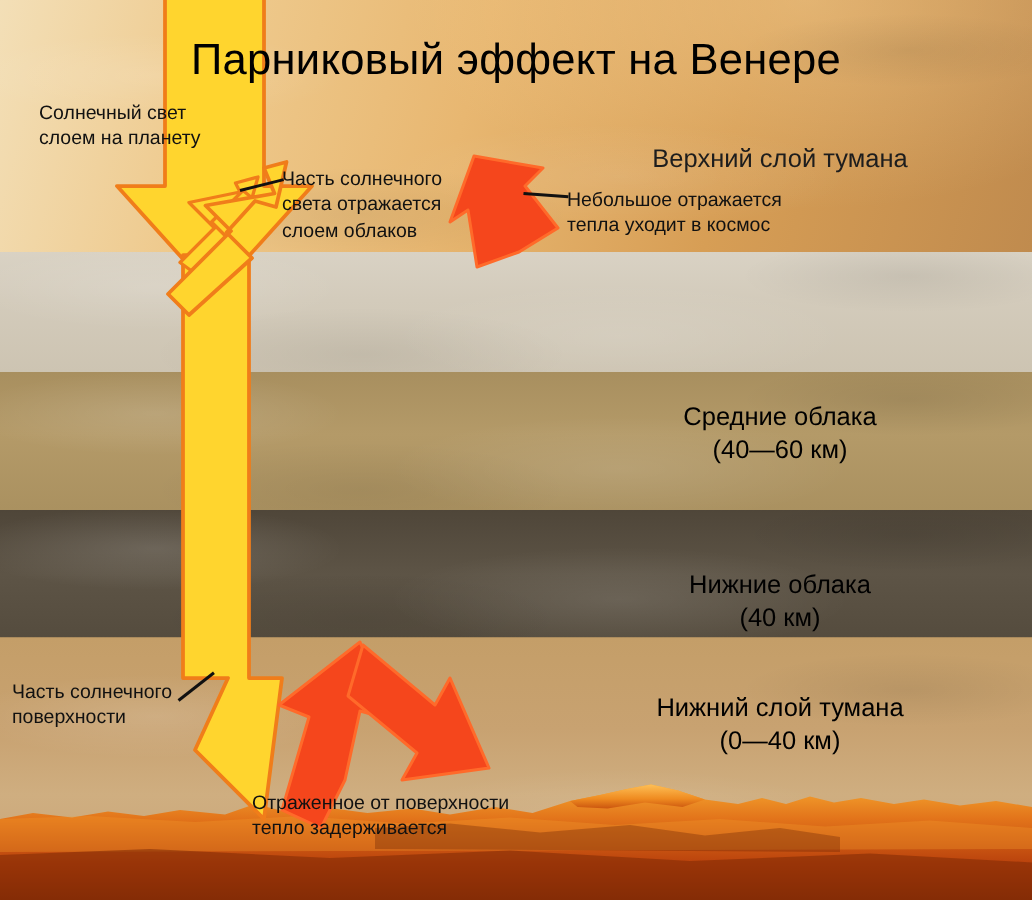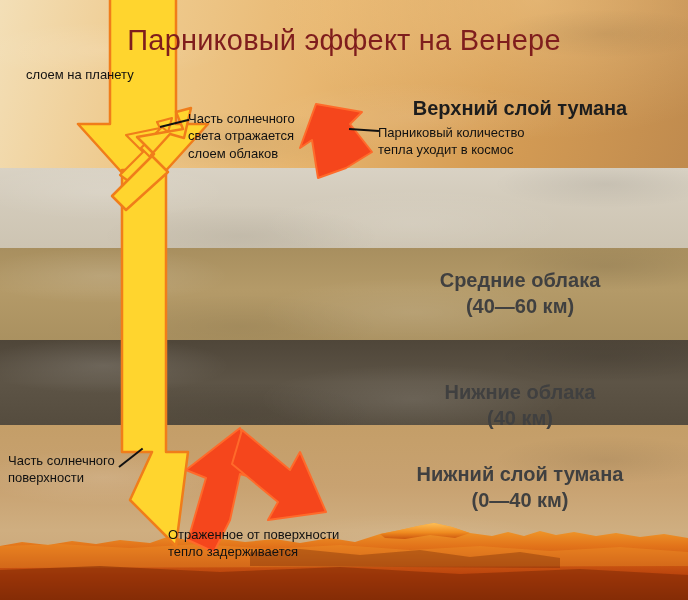--- a/index.html
+++ b/index.html
@@ -51,34 +51,34 @@
 
   
   #surface{
     position:absolute;left:0;bottom:0;width:688px;height:78px;
   }
 
   
   #title{
     position:absolute;left:0;top:24px;width:688px;
     text-align:center;
-    font-size:29px;color:#7f1d1d;
+    font-size:29px;color:#000000;
     letter-spacing:.2px;
   }
 
   
   .layer-label{
     position:absolute;right:18px;width:300px;
     text-align:center;
-    font-size:20px;line-height:1.32;font-weight:bold;
+    font-size:17px;line-height:1.32;
   }
   .layer-label .ll-name{display:block;}
   .layer-label .ll-range{display:block;}
   .lbl-dark{color:#1d1d1d;}
-  .lbl-light{color:#404040;}
+  .lbl-light{color:#000000;}
 
   #label-haze-top{top:95px;}
   #label-clouds-upper{top:181px;}
   #label-clouds-middle{top:267px;}
   #label-clouds-lower{top:379px;}
   #label-haze-bottom{top:461px;}
 
   
   .anno{
     position:absolute;
@@ -166,33 +166,34 @@
   <div class="layer-label lbl-light" id="label-clouds-lower">
     <span class="ll-name">Нижние облака</span>
     <span class="ll-range">(40 км)</span>
   </div>
   <div class="layer-label lbl-light" id="label-haze-bottom">
     <span class="ll-name">Нижний слой тумана</span>
     <span class="ll-range">(0—40 км)</span>
   </div>
 
   <div class="anno" id="anno-sunlight">
+    <div>Солнечный свет</div>
     <div>слоем на планету</div>
   </div>
 
   <div class="leader" id="leader-reflected"></div>
   <div class="anno" id="anno-reflected-clouds">
     <div>Часть солнечного</div>
     <div>света отражается</div>
     <div>слоем облаков</div>
   </div>
 
   <div class="leader" id="leader-escape"></div>
   <div class="anno" id="anno-heat-escape">
-    <div>Парниковый количество</div>
+    <div>Небольшое отражается</div>
     <div>тепла уходит в космос</div>
   </div>
 
   <div class="leader" id="leader-reaches"></div>
   <div class="anno" id="anno-reaches-surface">
     <div>Часть солнечного</div>
     <div>поверхности</div>
   </div>
 
   <div class="anno" id="anno-trapped">

